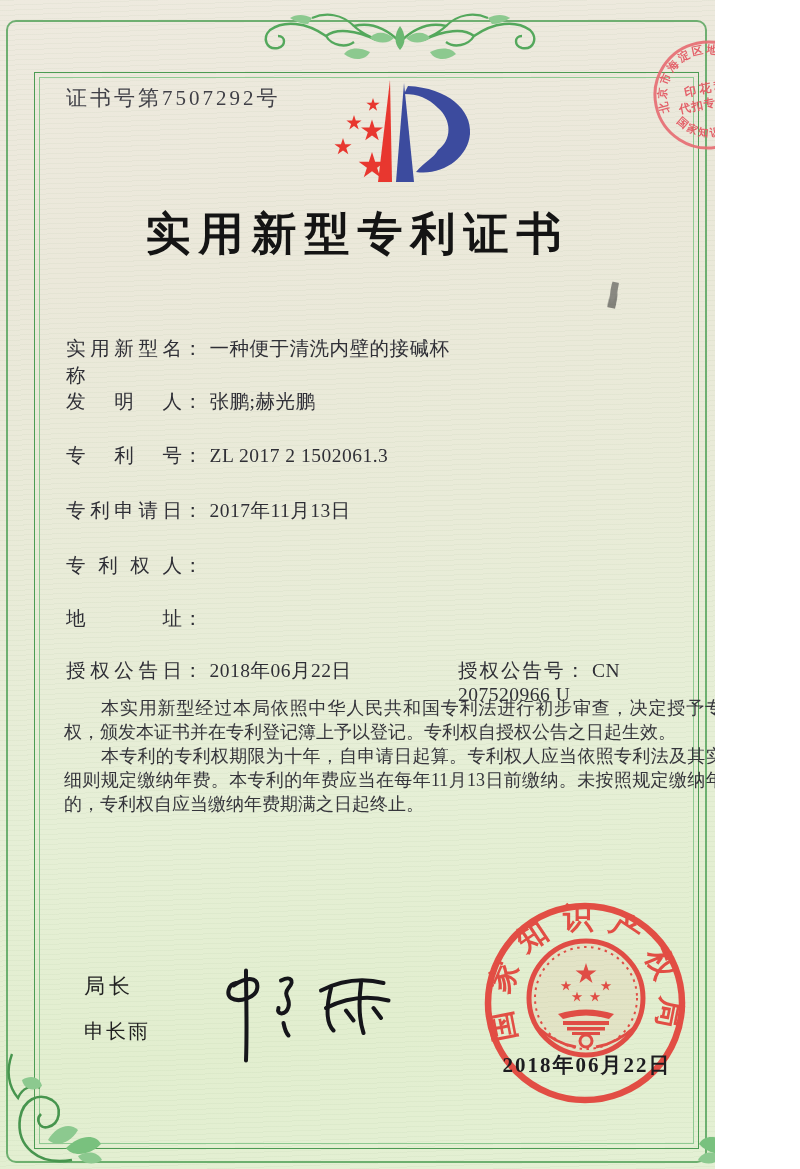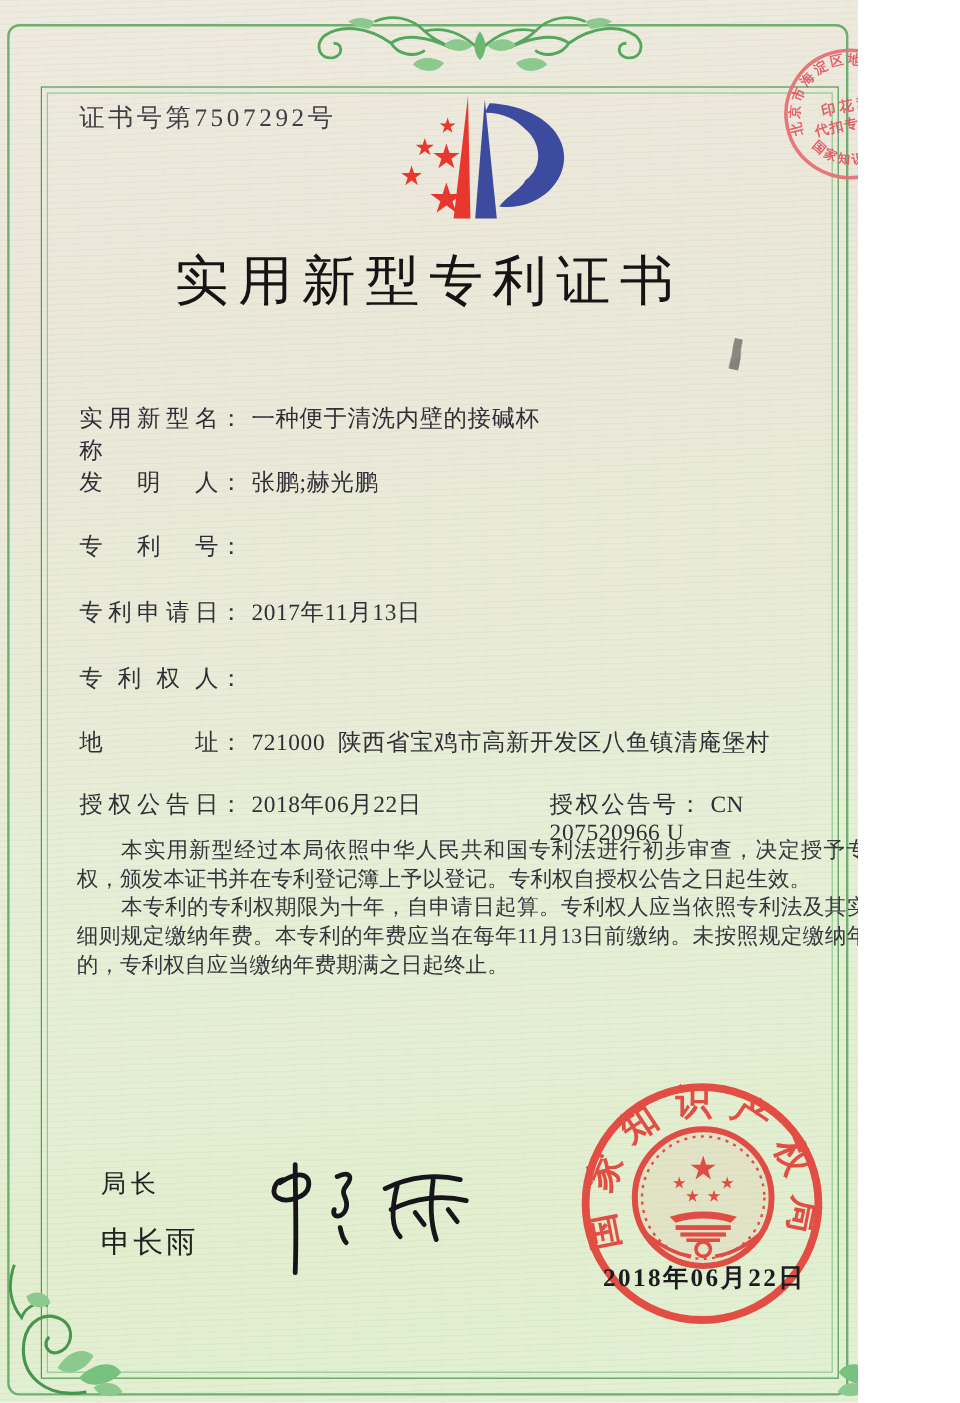--- a/index.html
+++ b/index.html
@@ -11,32 +11,32 @@
   .texture{position:absolute;inset:0;pointer-events:none;
     background:repeating-linear-gradient(178deg, rgba(110,150,100,0.055) 0 1px, transparent 1px 5px);}
   
   .outer-frame{position:absolute;left:6px;right:8px;top:20px;bottom:6px;
     border:2px solid #58a55e;border-radius:10px;opacity:.85;}
   .inner-frame-a{position:absolute;left:34px;top:72px;right:16px;bottom:20px;border:1.6px solid #4c9b53;}
   .inner-frame-b{position:absolute;left:39px;top:77px;right:21px;bottom:25px;border:1px solid #8fca92;}
   
   .cert-no{position:absolute;left:66px;top:84px;font-size:21px;letter-spacing:3px;color:#3f3f46;}
   .title{position:absolute;left:0;top:204px;width:100%;text-align:center;
-    font-size:45px;font-weight:normal;letter-spacing:8px;color:#141414;}
+    font-size:45px;font-weight:bold;letter-spacing:8px;color:#141414;}
   .row{position:absolute;left:66px;font-size:19.5px;color:#2f2f36;display:flex;align-items:baseline;}
   .lab{display:inline-block;width:116px;text-align:justify;text-align-last:justify;font-family:Liberation Serif, serif;}
   .colon{margin-left:1px;}
   .val{margin-left:7px;white-space:pre-wrap;letter-spacing:.5px;}
   .grant-right{position:absolute;left:458px;top:657px;font-size:19.5px;color:#2f2f36;}
   .grant-right .glab{letter-spacing:2px;margin-top:36px;}
   .paras{position:absolute;left:64px;top:696px;width:678px;font-size:18px;line-height:24px;
     color:#35353b;text-align:justify;}
   .paras p{margin:0;text-indent:2.05em;}
   .director{position:absolute;left:84px;top:972px;font-size:21px;color:#222;letter-spacing:4px;text-align:right;}
-  .director-name{position:absolute;left:84px;top:1018px;font-size:25px;color:#222;letter-spacing:2px;}
+  .director-name{position:absolute;left:84px;top:1018px;font-size:20px;color:#222;letter-spacing:2px;}
   .seal-date{position:absolute;left:492px;top:1051px;width:190px;text-align:center;
     font-size:21px;font-weight:bold;letter-spacing:2px;color:#1c1c20;z-index:6;}
   .footer{position:absolute;left:0;top:1168px;width:100%;text-align:center;
     font-size:16.5px;letter-spacing:2px;color:#2d2d33;}
   .overlay-svg{position:absolute;left:0;top:0;width:800px;height:1169px;z-index:5;}
   .smudge{position:absolute;left:608px;top:282px;width:10px;height:26px;opacity:.55;
     background:radial-gradient(ellipse at 50% 20%, #3a3a3a 0 3px, transparent 4px),
                radial-gradient(ellipse at 60% 85%, #2e2e2e 0 3.5px, transparent 5px);
     transform:rotate(12deg);z-index:2;}
 </style>
@@ -59,34 +59,34 @@
       <span class="val">一种便于清洗内壁的接碱杯</span>
   </div>
   <div class="row" style="top:388px">
     <span class="lab">发明人</span>
       <span class="colon">：</span>
       <span class="val">张鹏;赫光鹏</span>
   </div>
   <div class="row" style="top:442px">
     <span class="lab">专利号</span>
       <span class="colon">：</span>
+      <span class="val">ZL 2017 2 1502061.3</span>
   </div>
   <div class="row" style="top:497px">
     <span class="lab">专利申请日</span>
       <span class="colon">：</span>
       <span class="val">2017年11月13日</span>
   </div>
   <div class="row" style="top:552px">
     <span class="lab">专利权人</span>
       <span class="colon">：</span>
   </div>
   <div class="row" style="top:605px">
     <span class="lab">地址</span>
       <span class="colon">：</span>
-      <span class="val">721000  陕西省宝鸡市高新开发区八鱼镇清庵堡村</span>
   </div>
   <div class="row" style="top:657px">
     <span class="lab">授权公告日</span>
       <span class="colon">：</span>
       <span class="val">2018年06月22日</span>
   </div>
   <div class="grant-right">
     <span class="glab">授权公告号</span><span>：</span><span class="val">CN 207520966 U</span>
   </div>
 

